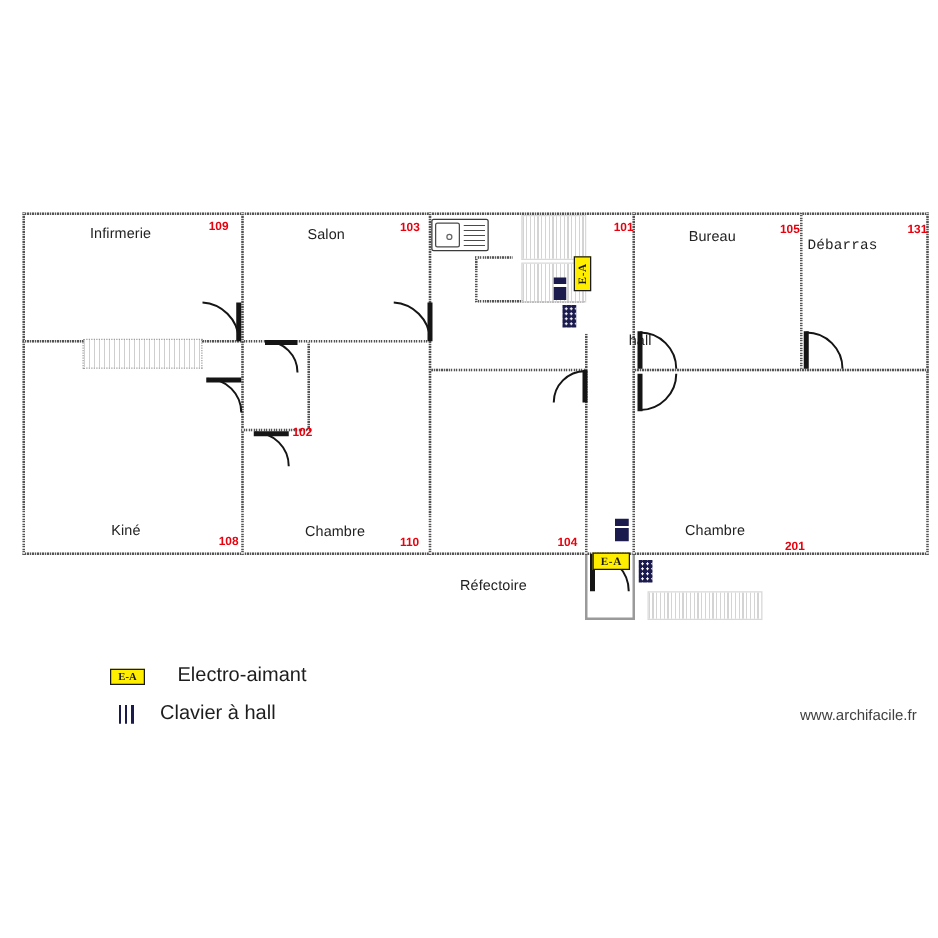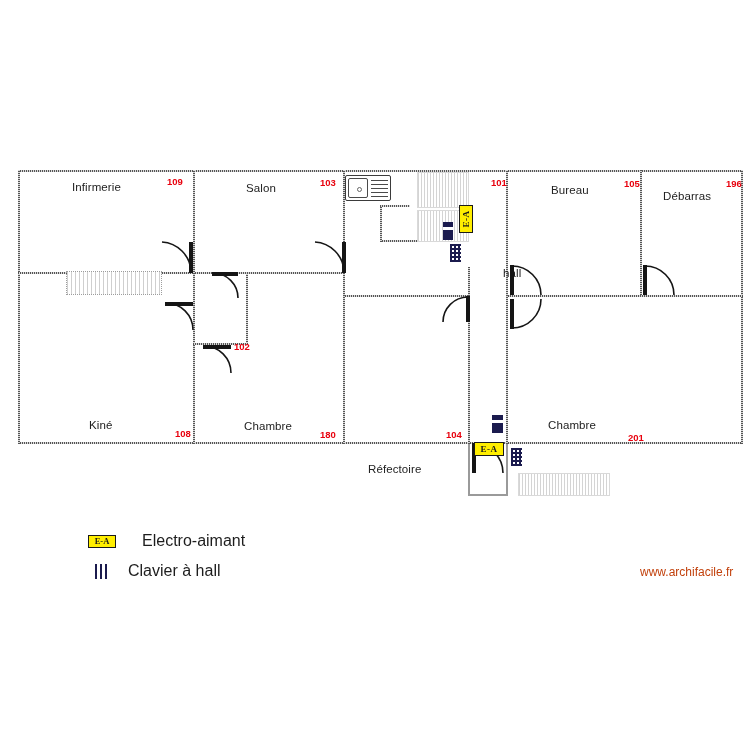--- a/index.html
+++ b/index.html
@@ -171,21 +171,21 @@
   .legend-text {
     margin-left: 26px;
     font-size: 16px;
     color: #1d1d1d;
     white-space: nowrap;
   }
 
   .site-url {
     position: absolute;
     font-size: 12px;
-    color: #c2410c;
+    color: #404040;
     white-space: nowrap;
   }
 </style>
 </head>
 <body>
 
 <div id="plan-canvas">
 
   <div class="wall" style="left:18px; top:170px; width:725px; height:2px;"></div>
 
@@ -233,32 +233,32 @@
   <div class="room-num" style="left:167px; top:176px;">109</div>
 
   <div class="room-label" style="left:246px; top:182px;">Salon</div>
   <div class="room-num" style="left:320px; top:177px;">103</div>
 
   <div class="room-num" style="left:491px; top:177px;">101</div>
 
   <div class="room-label" style="left:551px; top:184px;">Bureau</div>
   <div class="room-num" style="left:624px; top:178px;">105</div>
 
-  <div class="room-label" style="left:663px; top:190px;">Débarras</div>
-  <div class="room-num" style="left:726px; top:178px;">196</div>
+  <div class="room-label" style="left:646px; top:190px;font-family:Liberation Mono, monospace;">Débarras</div>
+  <div class="room-num" style="left:726px; top:178px;">131</div>
 
   <div class="room-label" style="left:458px; top:267px;padding-left:45px;">hall</div>
 
   <div class="room-num" style="left:234px; top:341px;">102</div>
 
   <div class="room-label" style="left:89px; top:419px;">Kiné</div>
   <div class="room-num" style="left:175px; top:428px;">108</div>
 
   <div class="room-label" style="left:244px; top:420px;">Chambre</div>
-  <div class="room-num" style="left:320px; top:429px;">180</div>
+  <div class="room-num" style="left:320px; top:429px;">110</div>
 
   <div class="room-label" style="left:368px; top:420px;margin-top:43px;">Réfectoire</div>
   <div class="room-num" style="left:446px; top:429px;">104</div>
 
   <div class="room-label" style="left:548px; top:419px;">Chambre</div>
   <div class="room-num" style="left:628px; top:432px;">201</div>
 
   <div class="hatch outline-dot" style="left:67px; top:272px; width:94px; height:22px;"></div>
 
   <div class="hatch dense" style="left:417px; top:172px; width:52px; height:36px;"></div>

